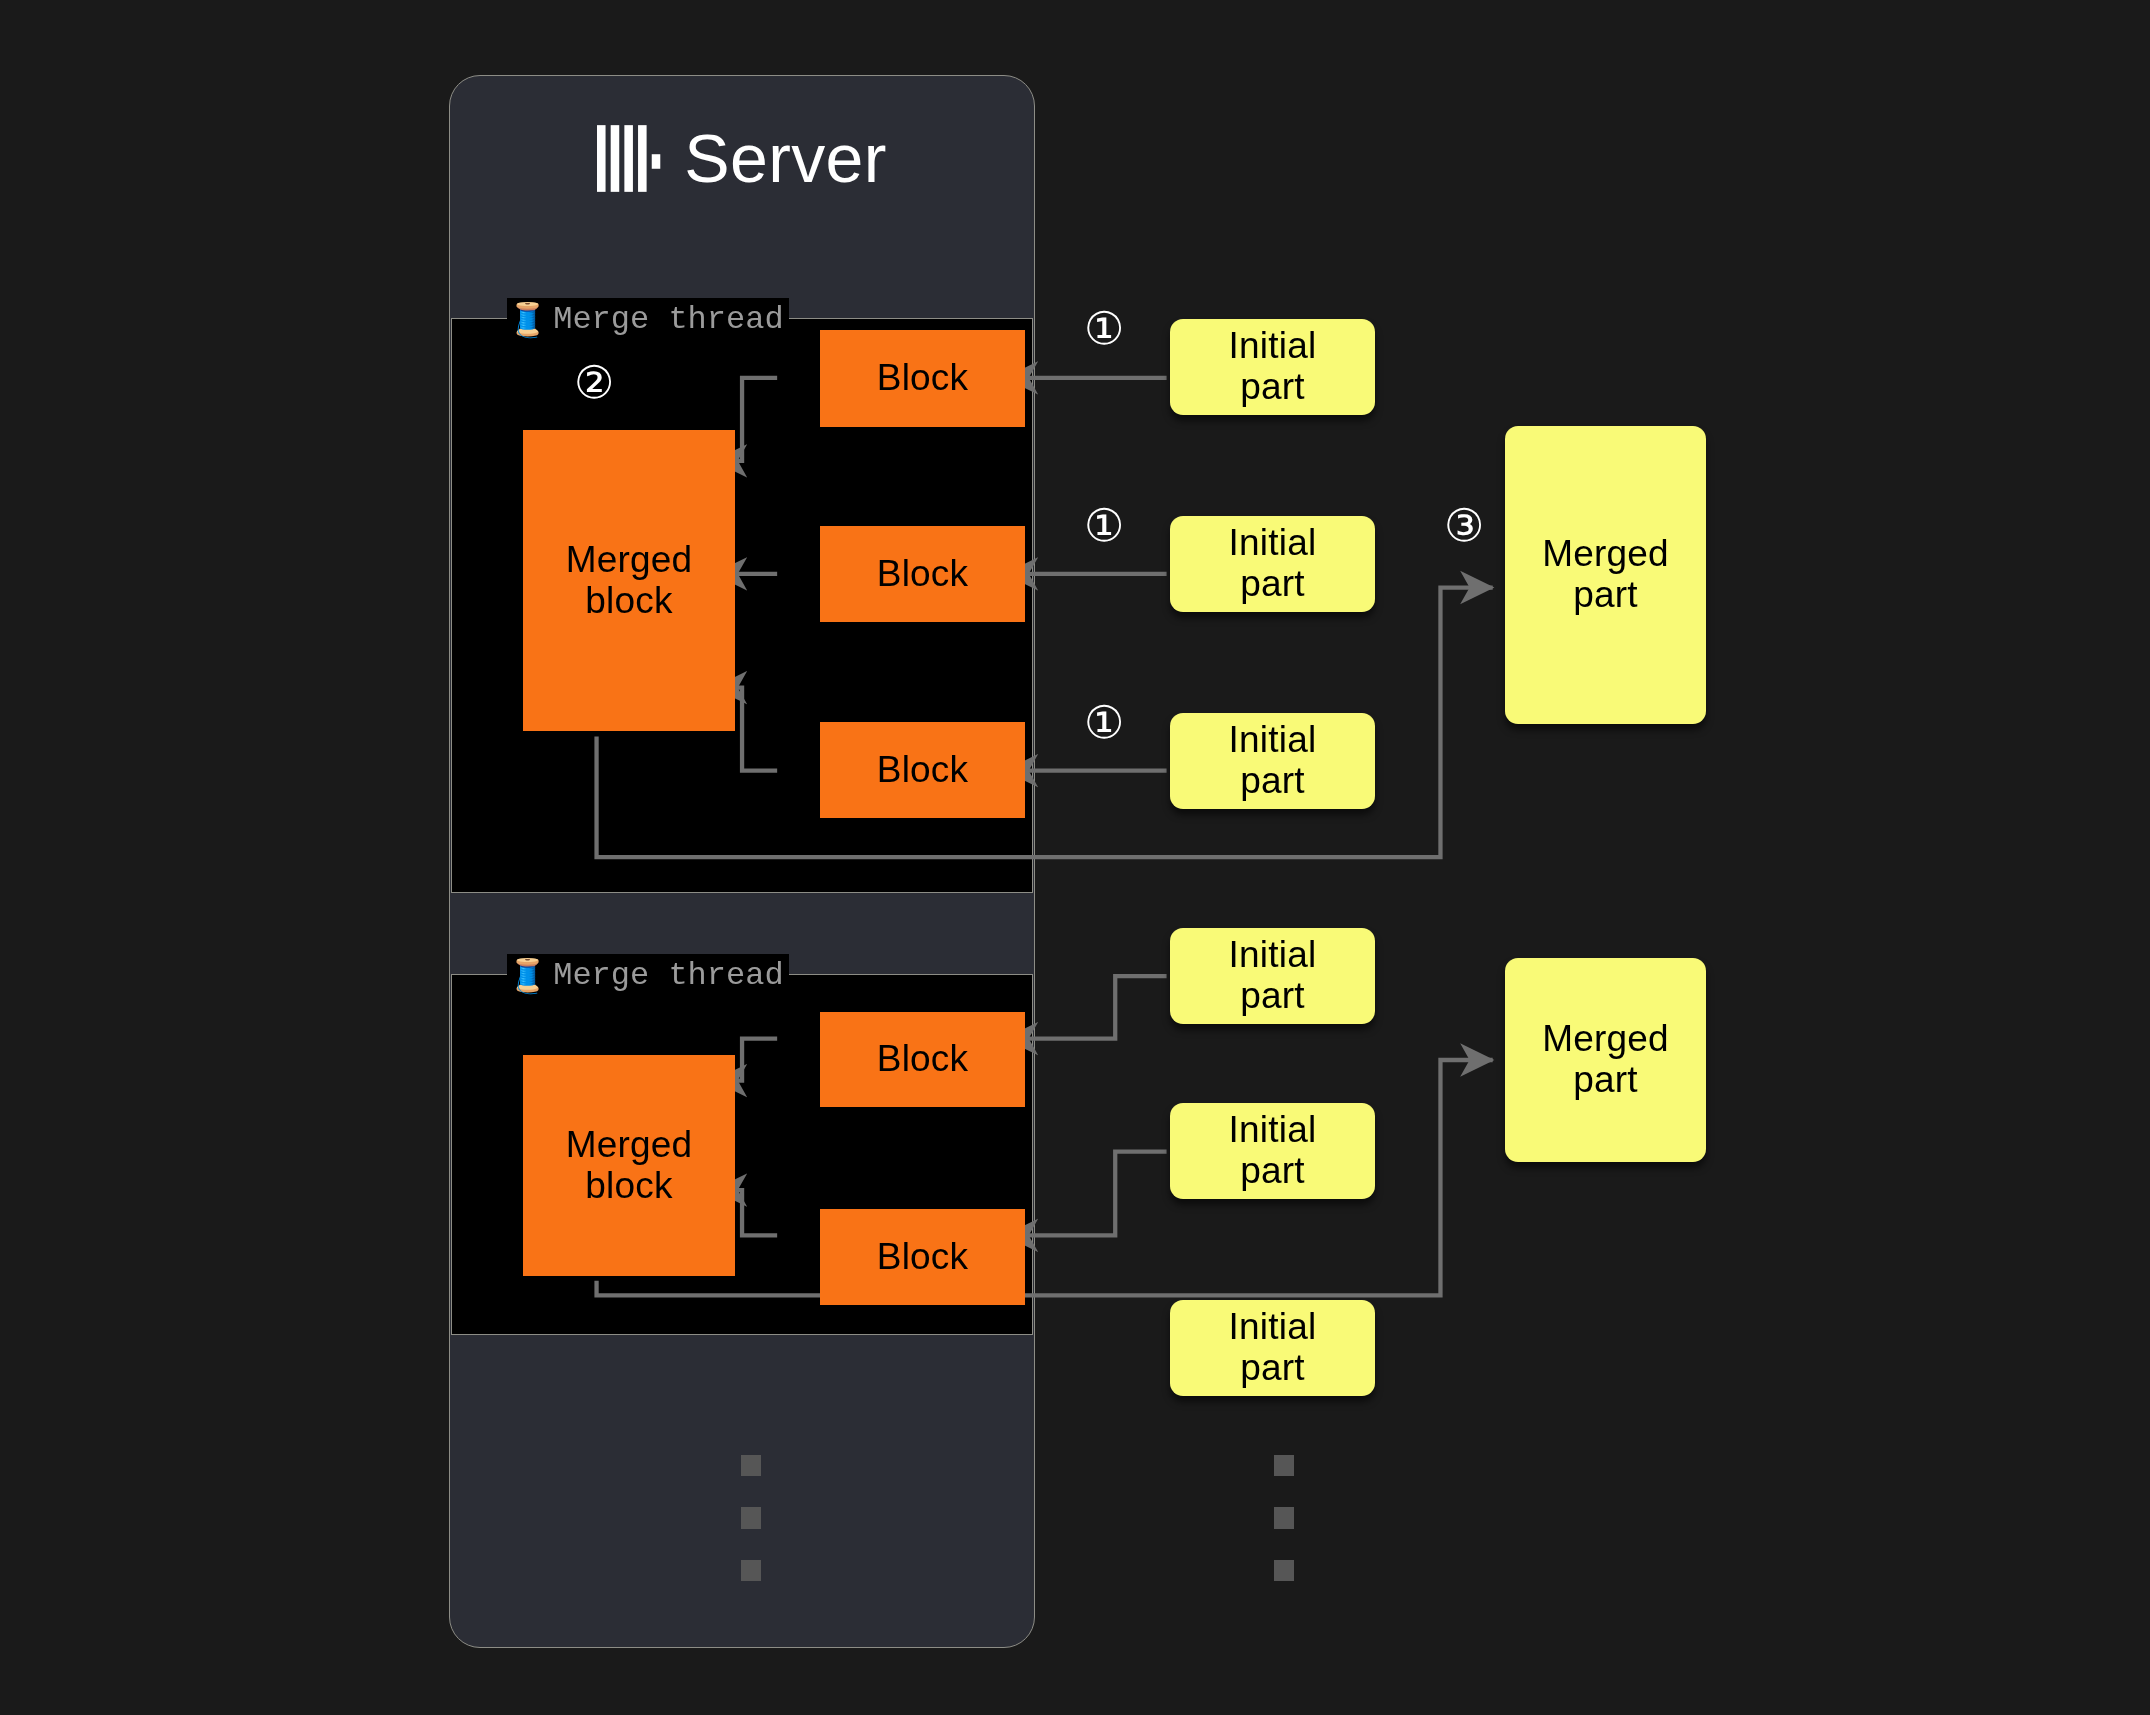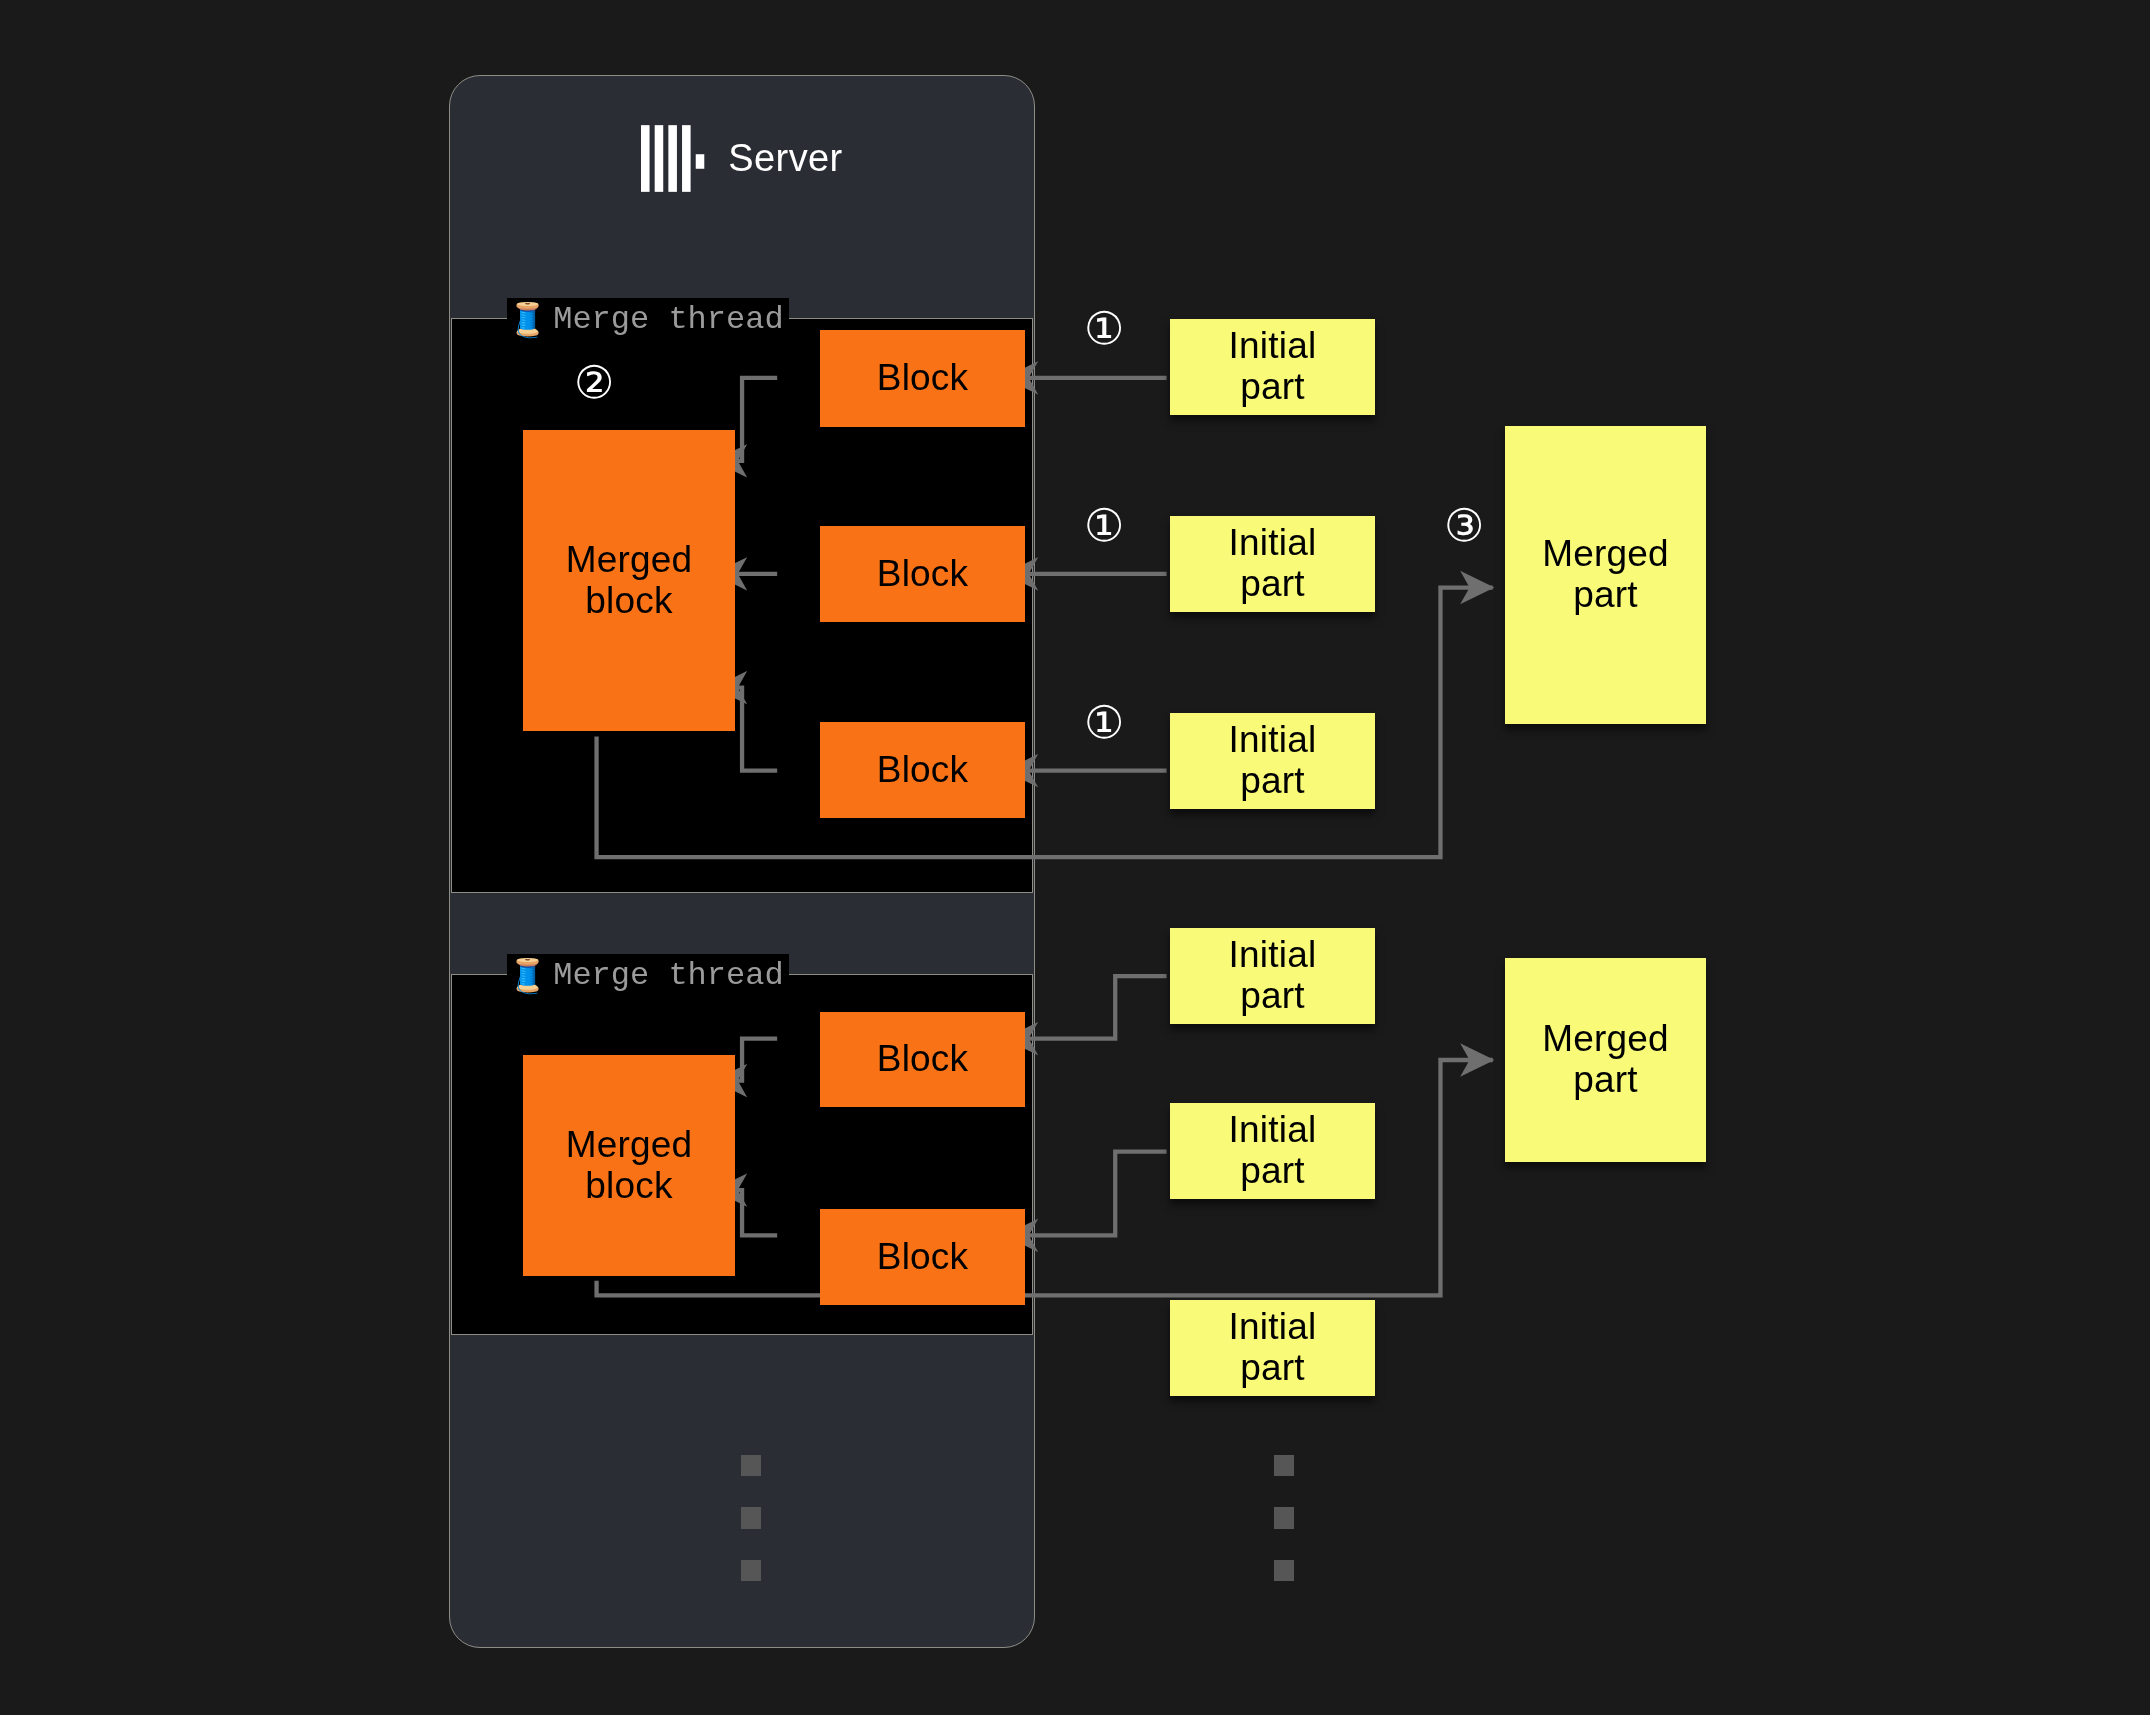--- a/index.html
+++ b/index.html
@@ -41,21 +41,21 @@
     display: flex;
     align-items: center;
     justify-content: center;
     gap: 22px;
   }
   .ch-logo {
     display: block;
   }
   .server-title-text {
     color: #ffffff;
-    font-size: 38px;
+    font-size: 68px;
     font-weight: 400;
     letter-spacing: 0.4px;
     line-height: 1;
   }
 
   
   .merge-thread {
     position: absolute;
     background: #000000;
     border: 1.7px solid #8d8d86;
@@ -97,20 +97,21 @@
     text-align: center;
     color: #000000;
     font-size: 37px;
     line-height: 1.1;
     letter-spacing: 0.2px;
   }
   .box.blue { background: #f97316; margin-left: 32px; }
   .box.yellow {
     background: #f9fa77;
     box-shadow: 0 6px 7.7px rgba(0,0,0,0.55);
+    border-radius: 13px;
   }
 
   
   .blk1a { left: 788px; top: 330px;  width: 205px; height: 97px; }
   .blk1b { left: 788px; top: 526px;  width: 205px; height: 96px; }
   .blk1c { left: 788px; top: 722px;  width: 205px; height: 96px; }
   
   .mb1   { left: 491px; top: 430px;  width: 212px; height: 301px; }
 
   

